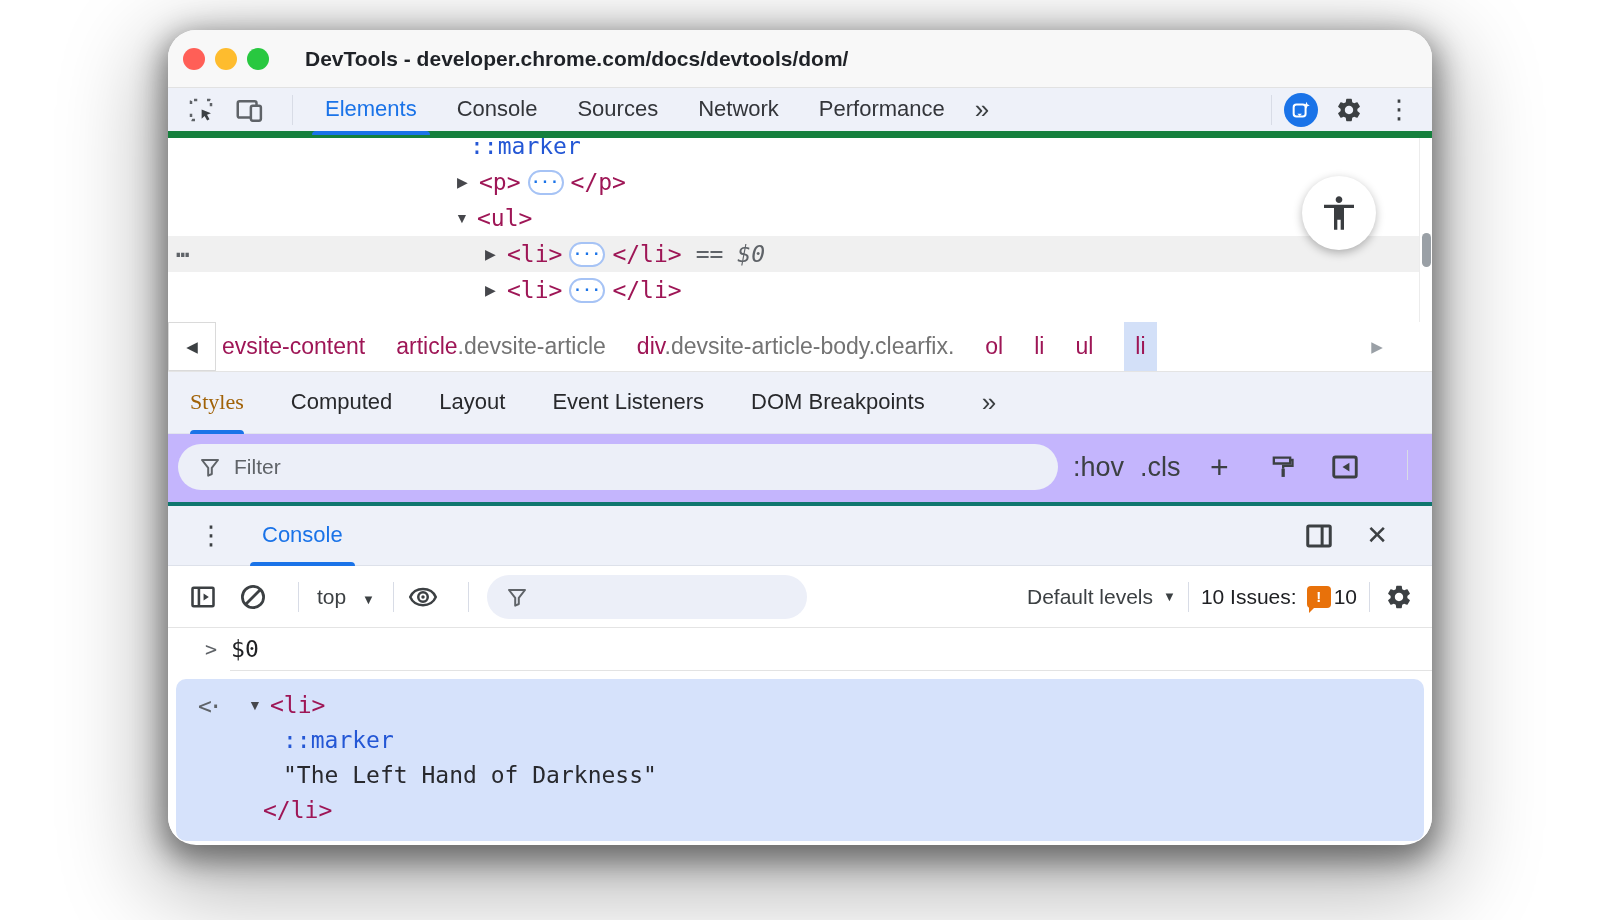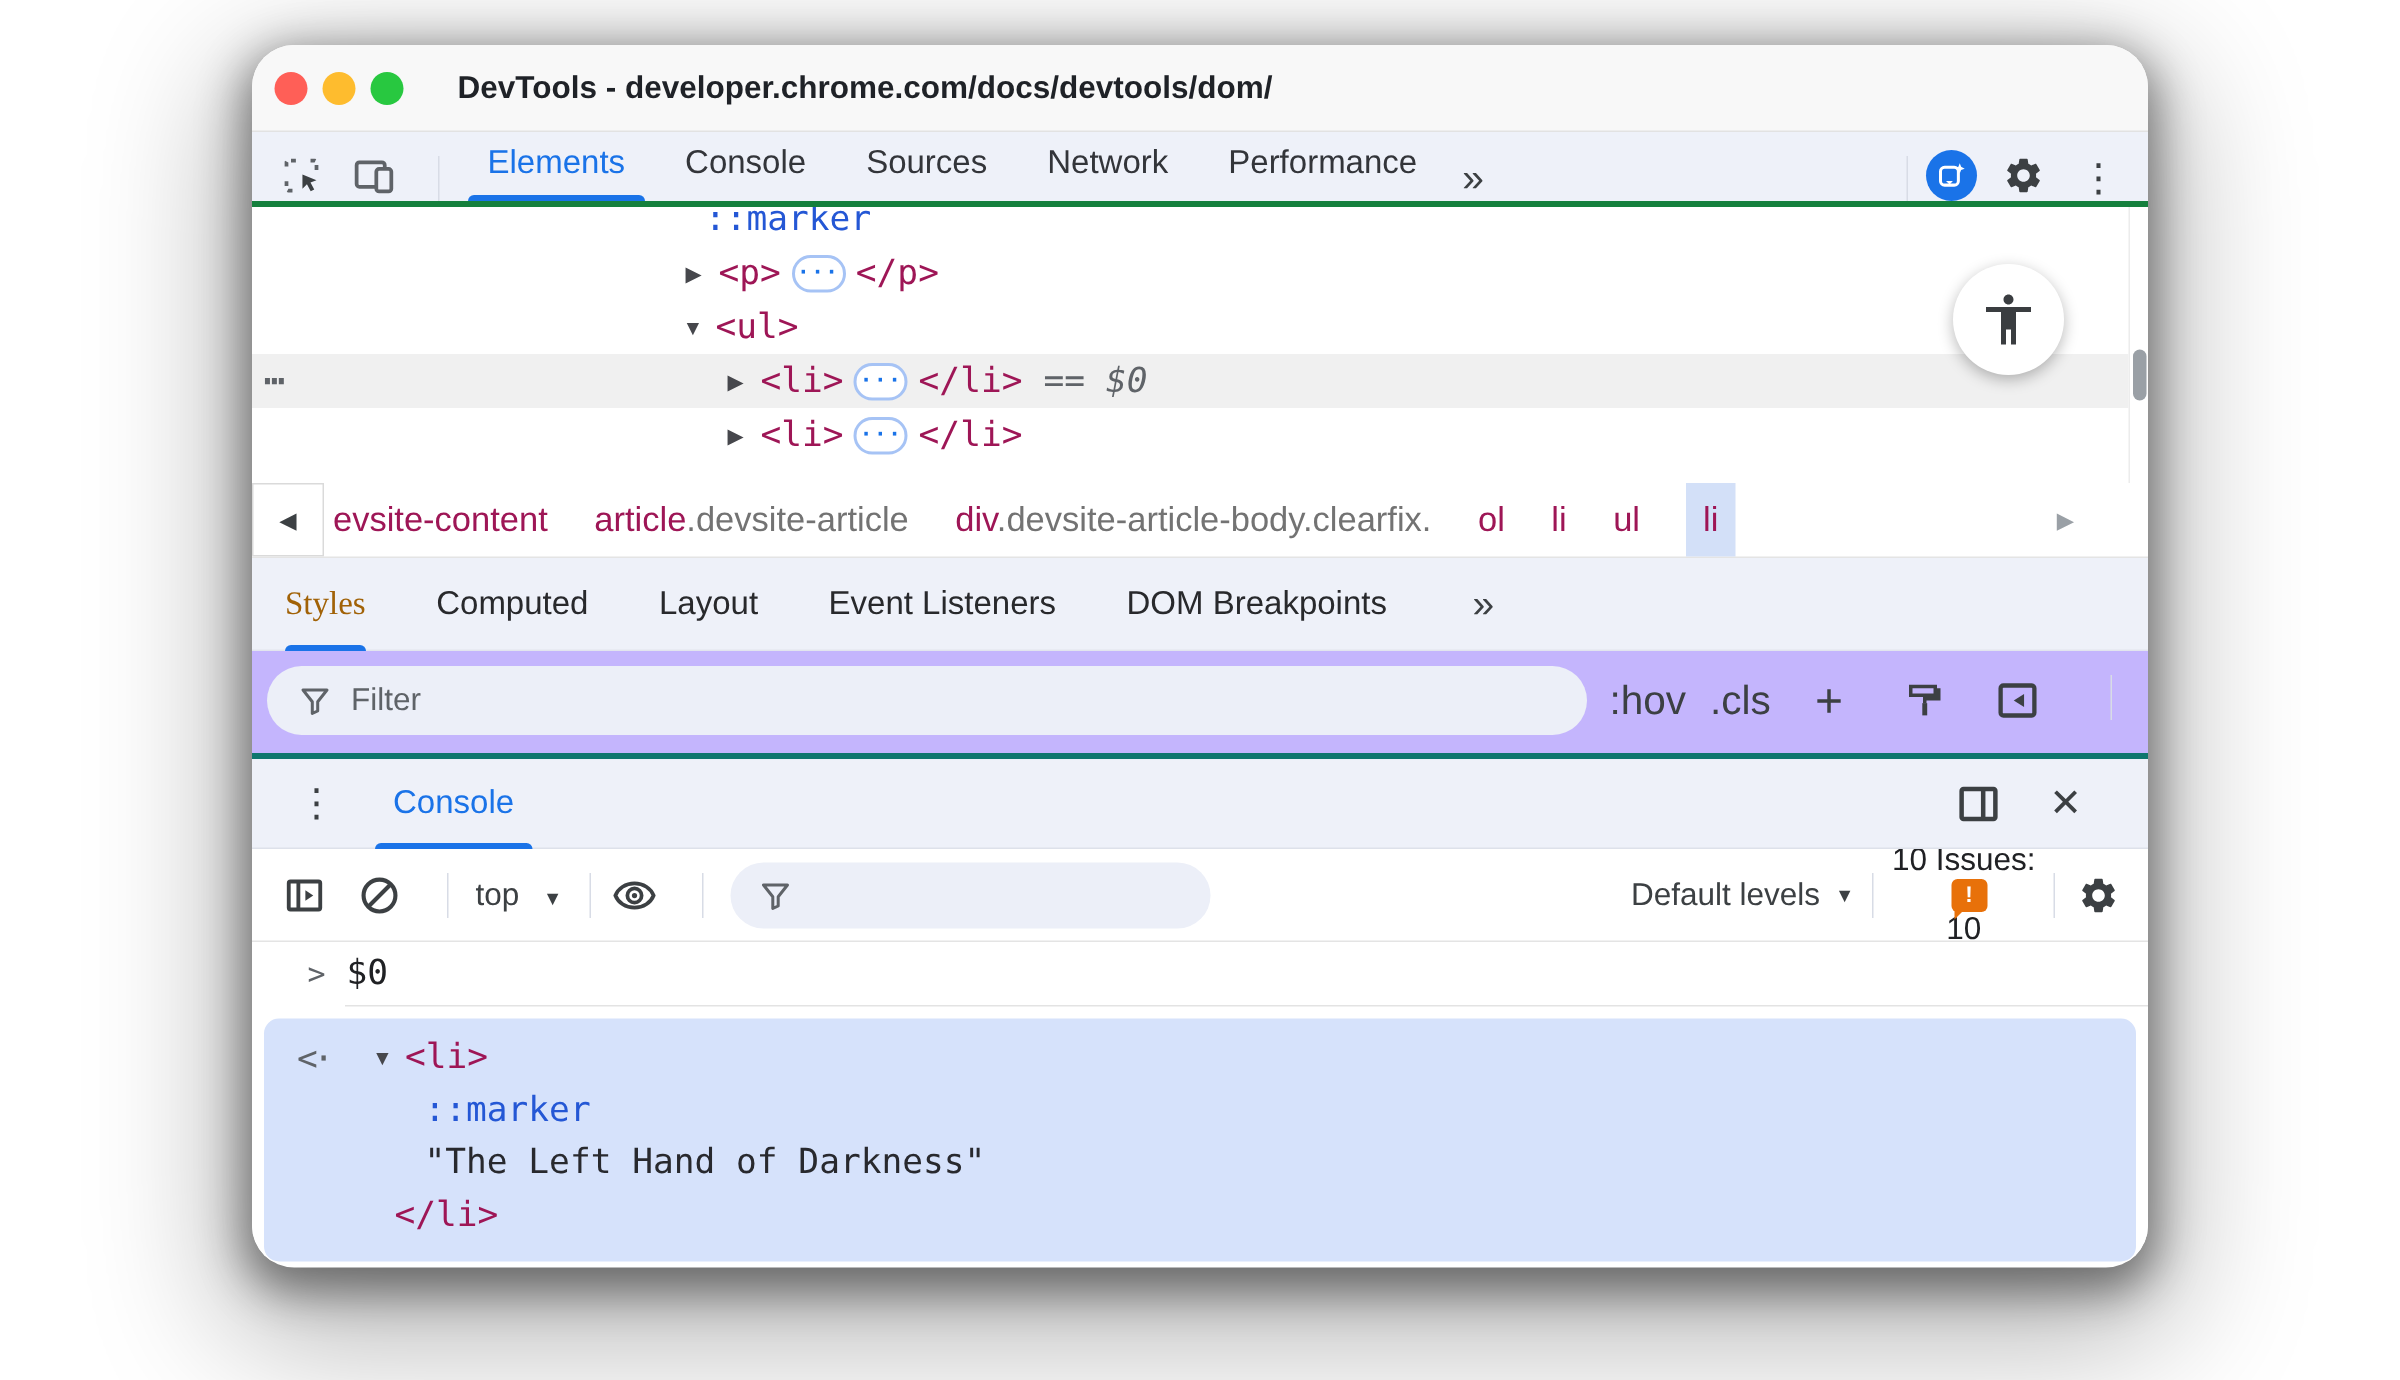--- a/index.html
+++ b/index.html
@@ -11,22 +11,22 @@
 
   
   .titlebar { height:58px; background:#f8f8f8; border-bottom:1px solid #e2e2e2;
     display:flex; align-items:center; padding-left:15px; }
   .light { width:22px; height:22px; border-radius:50%; margin-right:10px; }
   .light.red { background:#ff5f57; } .light.yellow { background:#febc2e; }
   .light.green { background:#28c840; }
   .wtitle { margin-left:26px; font-size:21px; font-weight:bold; color:#1f2227; }
 
   
-  .toolbar { height:50px; background:#eef1f9; border-bottom:4px solid #15803d;
-    display:flex; align-items:flex-end; padding:0 14px 0 16px; position:relative; }
+  .toolbar { height:50px; background:#eef1f9; border-bottom:7px solid #15803d;
+    display:flex; align-items:center; padding:0 14px 0 16px; position:relative; }
   .tbicon { width:34px; height:34px; display:flex; align-items:center; justify-content:center;
     margin-right:14px; cursor:pointer; }
   .vdiv { width:1px; height:30px; background:#d8dce6; margin:0 12px; }
   .tab { font-size:22px; color:#33353a; padding:0 11px; height:50px; line-height:48px;
     position:relative; cursor:pointer; margin:0 9px; }
   .tab.active { color:#1a73e8; }
   .tab.active::after { content:""; position:absolute; left:-2px; right:-2px; bottom:0;
     height:4px; background:#1a73e8; border-radius:4px 4px 0 0; }
   .more-btn { font-size:26px; color:#3c4043; padding:0 10px; cursor:pointer; }
   .spacer { flex:1; }
@@ -107,21 +107,21 @@
     display:flex; align-items:center; padding:0 16px 0 18px; }
   .cicon { width:34px; height:34px; display:flex; align-items:center; justify-content:center;
     margin-right:16px; cursor:pointer; }
   .ctx { font-size:21px; color:#3c4043; margin:0 6px; cursor:pointer; white-space:nowrap; }
   .ddarrow { font-size:13px; color:#3c4043; margin-left:10px; }
   .cpill { width:320px; height:44px; border-radius:22px; background:#eceff8; display:flex;
     align-items:center; padding-left:18px; margin:0 6px; cursor:text; }
   .dlvl { font-size:21px; color:#3c4043; display:flex; align-items:center; cursor:pointer;
     white-space:nowrap; }
   .issues { display:flex; align-items:center; font-size:21px; color:#202124;
-    white-space:nowrap; cursor:pointer;flex-direction:column; }
+    white-space:nowrap; cursor:pointer; }
   .ibadge { width:24px; height:22px; background:#e8710a; border-radius:4px; color:#fff;
     font-size:15px; font-weight:bold; display:flex; align-items:center; justify-content:center;
     margin:0 3px 0 10px; position:relative; }
   .ibadge::after { content:""; position:absolute; left:2px; bottom:-5px; width:0; height:0;
     border-top:6px solid #e8710a; border-right:6px solid transparent; }
 
   .cbody { background:#fff; font-family:"DejaVu Sans Mono", monospace; font-size:23px; }
   .echo { height:42px; display:flex; align-items:center; padding-left:37px; color:#202124; }
   .prompt { color:#5f6368; margin-right:14px; font-size:20px; }
   .csep { border-top:1px solid #e3e3e3; margin-left:62px; }

